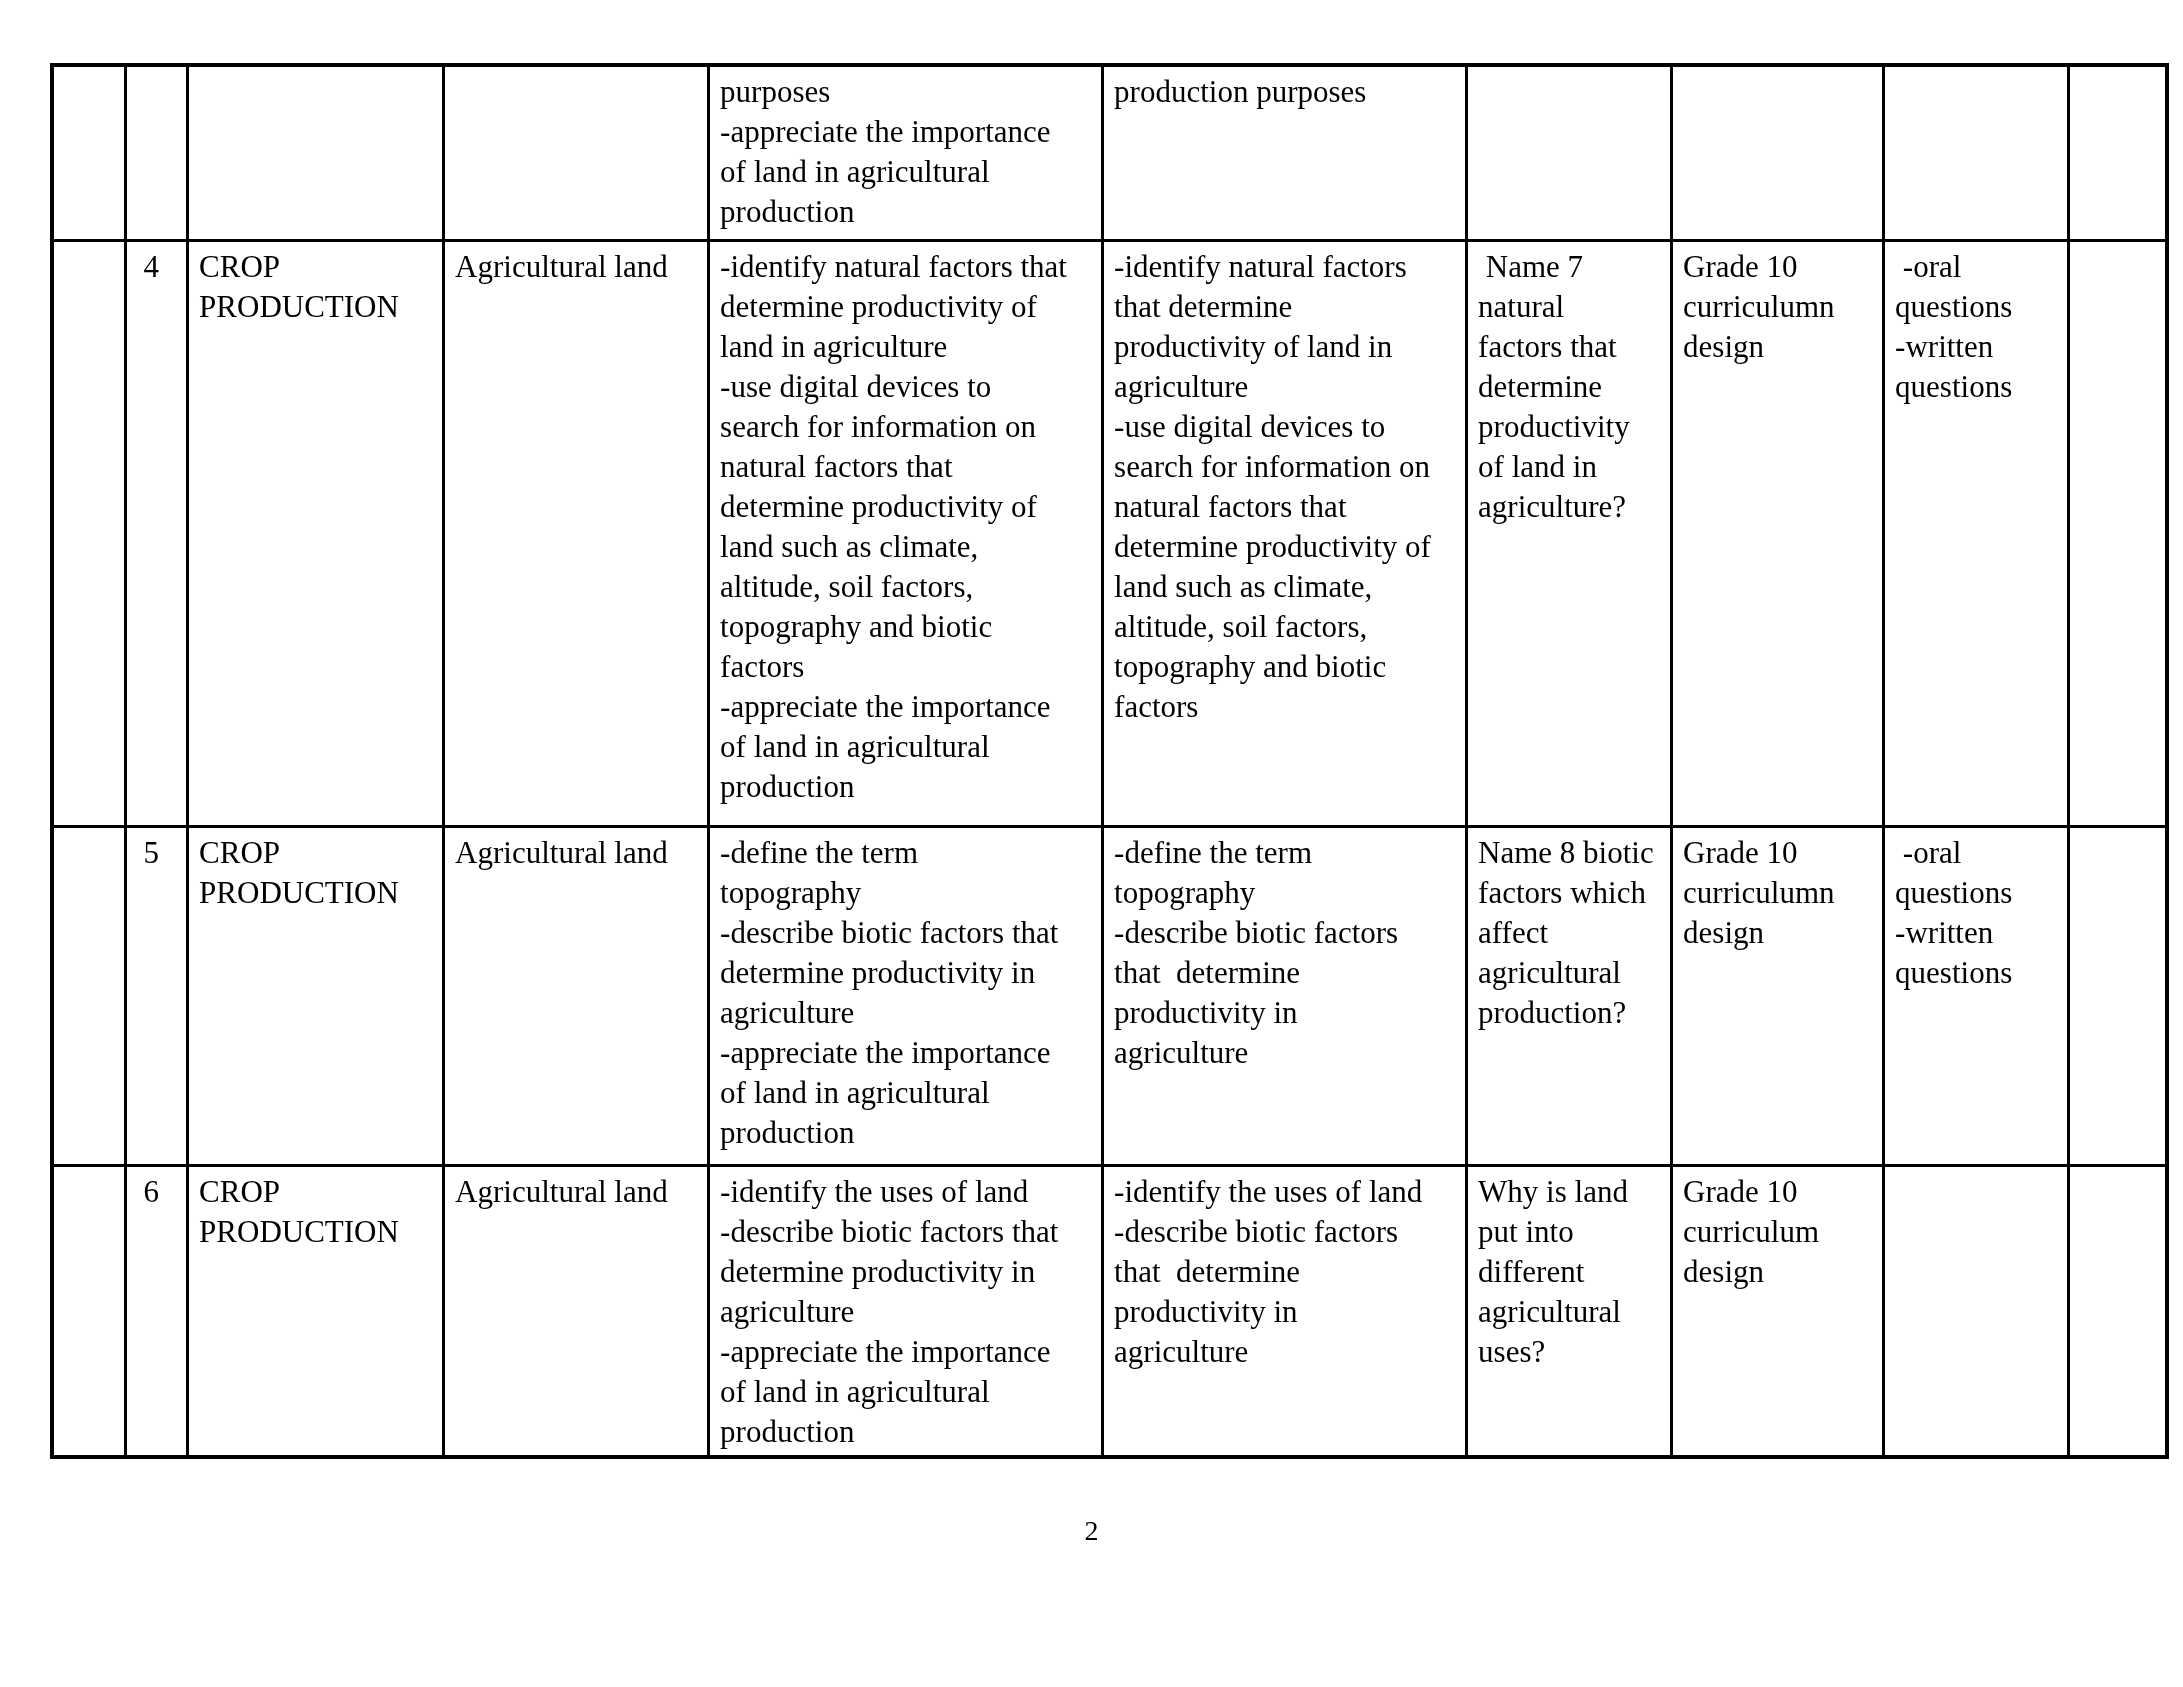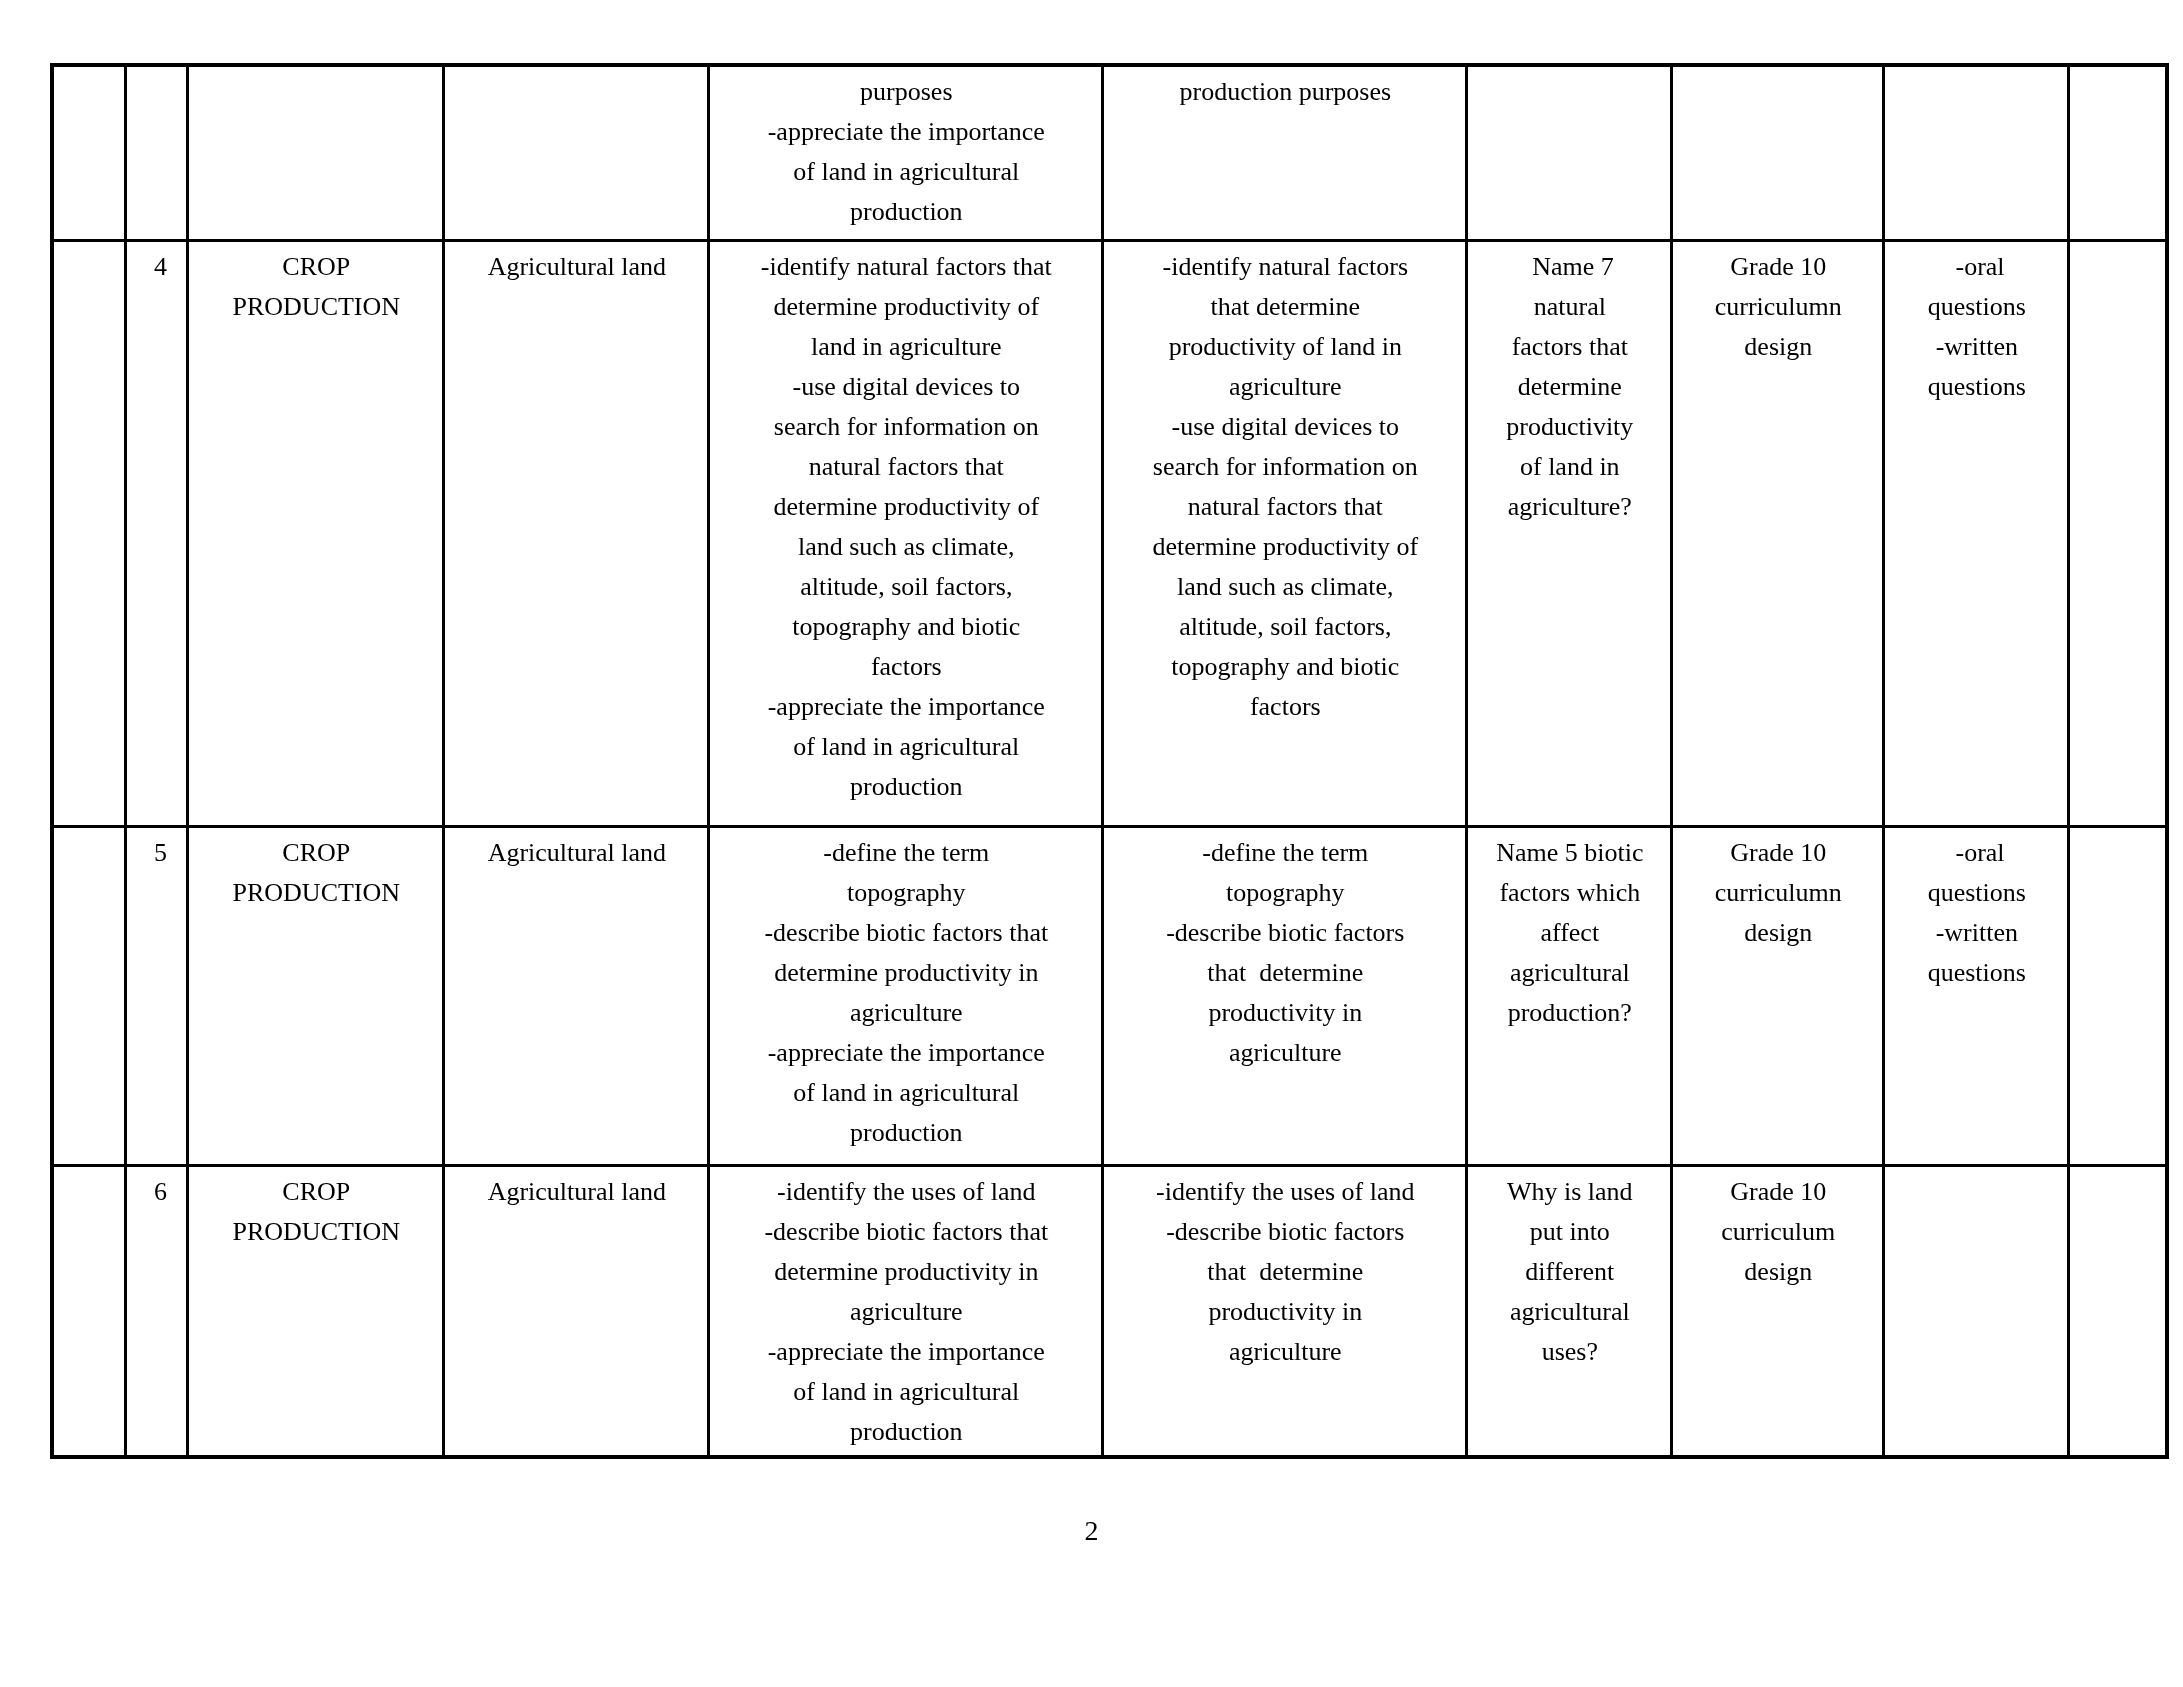--- a/index.html
+++ b/index.html
@@ -21,26 +21,25 @@
     left: 50px;
     top: 63px;
     border-collapse: collapse;
     table-layout: fixed;
     border: 4.6px solid #000000;
   }
   table.sow td {
     border: 3.3px solid #000000;
     vertical-align: top;
     padding: 5.3px 8px 0 10.6px;
-    font-size: 26px;
+    font-size: 31px;
     line-height: 40px;
     white-space: pre-wrap;
     overflow: hidden;
     word-break: normal;
-    text-align: center;
   }
   table.sow td.week {
     padding-left: 17px;
   }
   tr.r0 { height: 175px; }
   tr.r1 { height: 586px; }
   tr.r2 { height: 339px; }
   tr.r3 { height: 292px; }
   .page-number {
     position: absolute;
@@ -147,21 +146,21 @@
 agriculture
 -appreciate the importance
 of land in agricultural
 production</td>
         <td>-define the term
 topography
 -describe biotic factors
 that  determine
 productivity in
 agriculture</td>
-        <td>Name 5 biotic
+        <td>Name 8 biotic
 factors which
 affect
 agricultural
 production?</td>
         <td>Grade 10
 curriculumn
 design</td>
         <td> -oral
 questions
 -written

